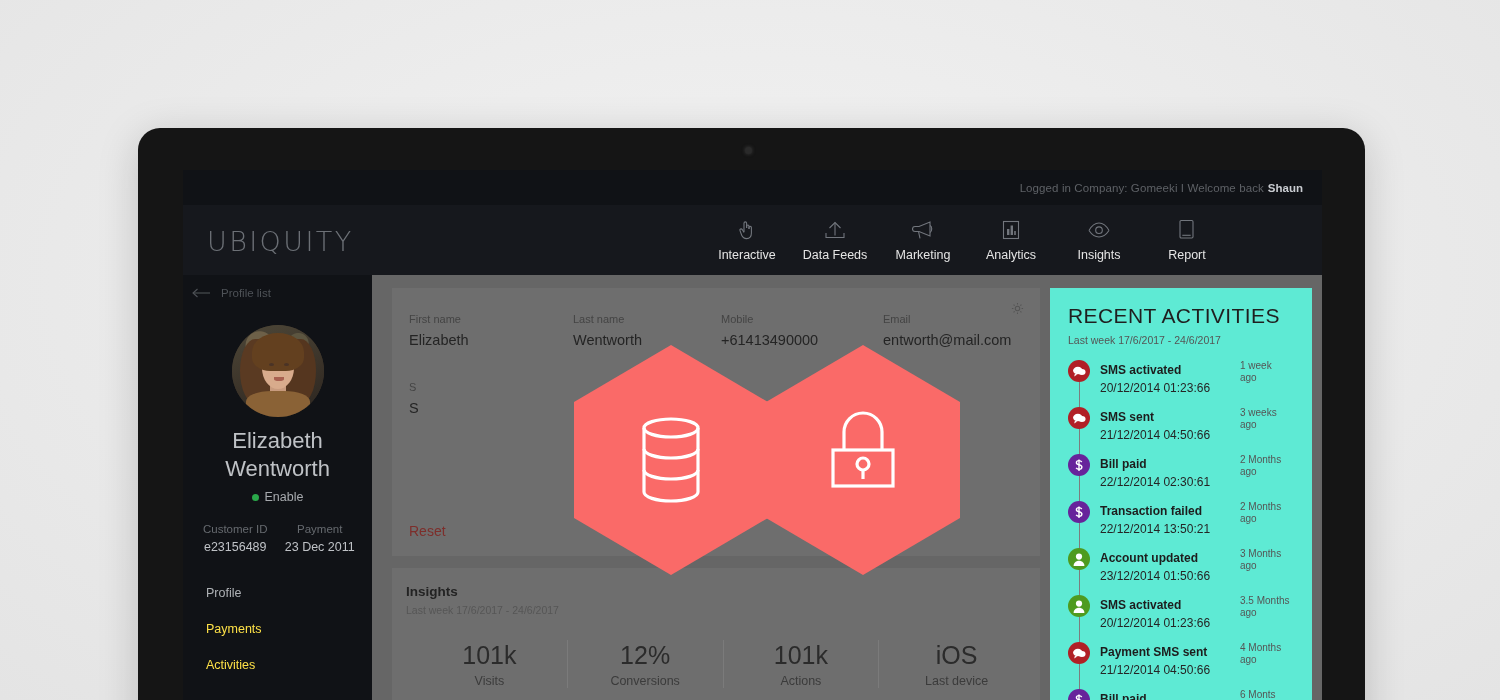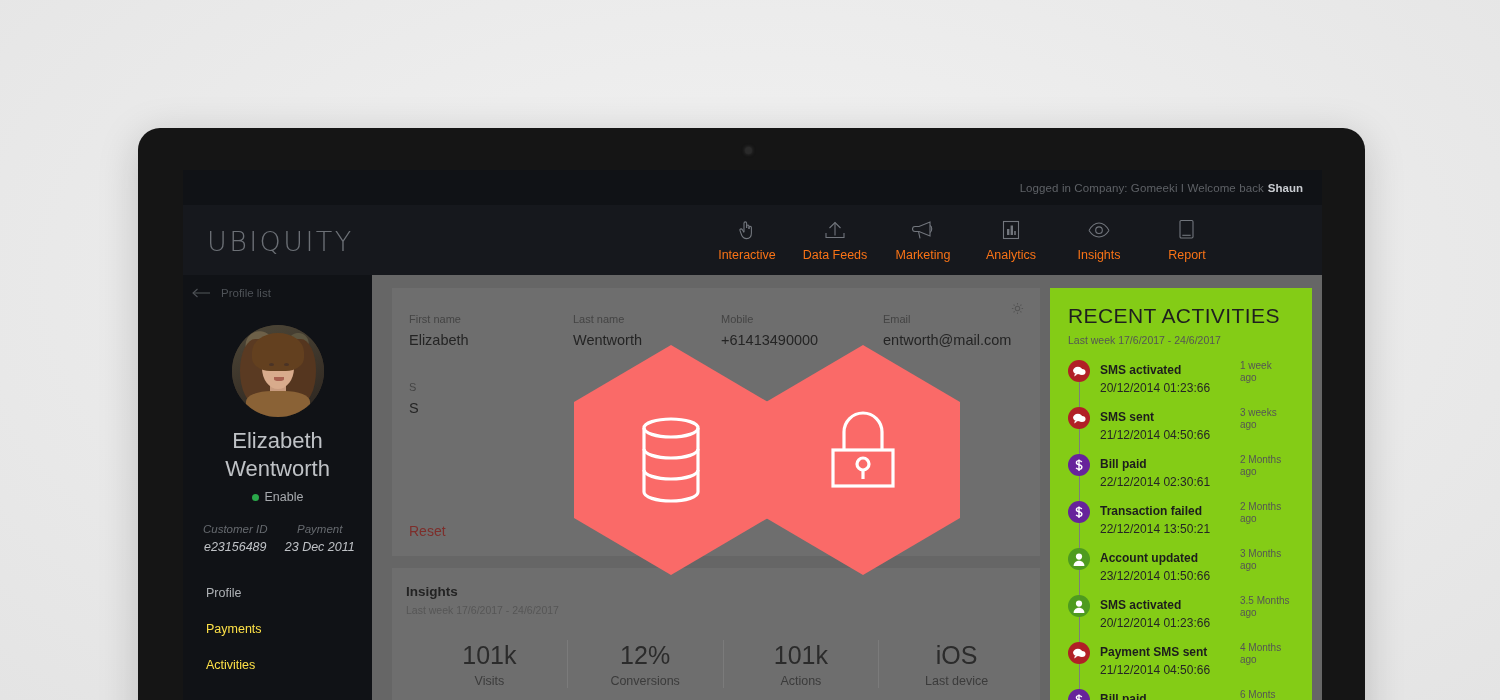--- a/index.html
+++ b/index.html
@@ -89,21 +89,21 @@
     display: flex;
     flex-direction: column;
     align-items: center;
     justify-content: center;
     gap: 7px;
     cursor: pointer;
   }
   .nav-item .ico { height: 22px; display: flex; align-items: center; }
   .nav-item .lbl {
     font-size: 12.5px;
-    color: #f97316;
+    color: #e5e5e5;
   }
   .nav-item.active .lbl { color: #e8534f; }
   .nav-item svg { display: block; }
 
   
   #body-split { display: flex; height: 425px; }
 
   
   #sidebar {
     width: 189px;
@@ -159,21 +159,21 @@
     width: 189px;
     display: flex; align-items: center; justify-content: center; gap: 6px;
   }
   #enable-dot { width: 7px; height: 7px; border-radius: 50%; background: #2aa84a; }
   #enable-lbl { font-size: 12.5px; color: #a7aaae; }
 
   #meta-row {
     position: absolute;
     left: 10px; top: 245px;
     width: 169px;
-    display: flex; justify-content: flex-end; font-style: italic;
+    display: flex; justify-content: flex-end;
   }
   .meta-col { text-align: center; flex: 1; }
   .meta-col .k { font-size: 11.5px; color: #666a6f; line-height: 18px; }
   .meta-col .v { font-size: 12.5px; color: #bfc2c6; line-height: 18px; }
 
   #side-menu { position: absolute; left: 0; top: 300px; width: 189px; }
   .side-item {
     height: 36px;
     display: flex; align-items: center;
     padding-left: 23px;
@@ -239,21 +239,21 @@
     flex: 1;
     text-align: center;
     border-left: 1px solid #7b7b7b;
   }
   .stat:first-child { border-left: none; }
   .stat .num { font-size: 25px; color: #2b2b2b; font-weight: 300; line-height: 30px; }
   .stat .cap { font-size: 12.5px; color: #3b3b3b; margin-top: 4px; }
 
   
   #card-activities {
-    background: #84cc16;
+    background: #5eead4;
     height: 100%;
     padding: 16px 14px 0 18px;
     position: relative;
     overflow: hidden;
   }
   #act-title { font-size: 21px; color: #1f1f1f; font-weight: 300; letter-spacing: .4px; }
   #act-sub { font-size: 10.5px; color: #555555; margin-top: 6px; }
   #act-list { margin-top: 14px; position: relative; }
   #act-line {
     position: absolute;

